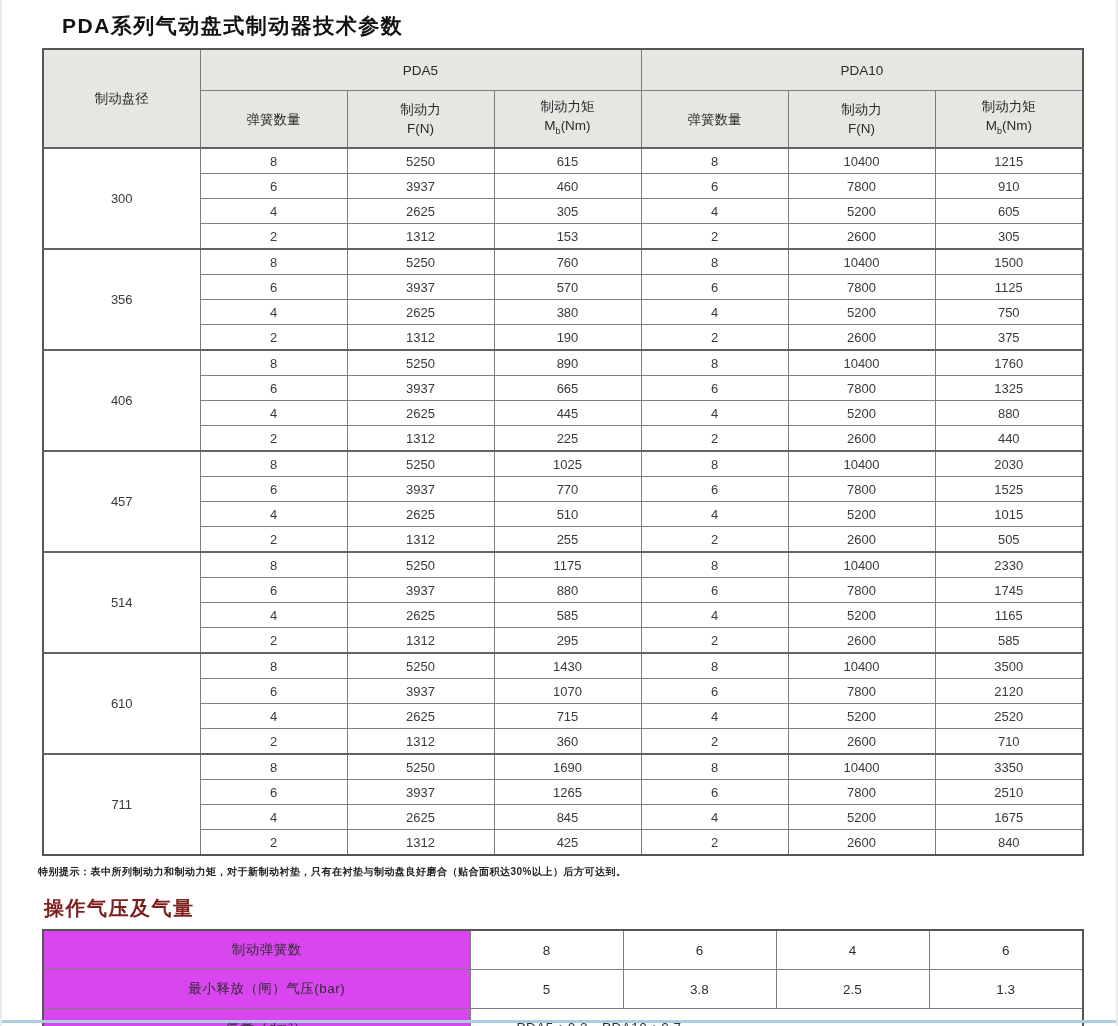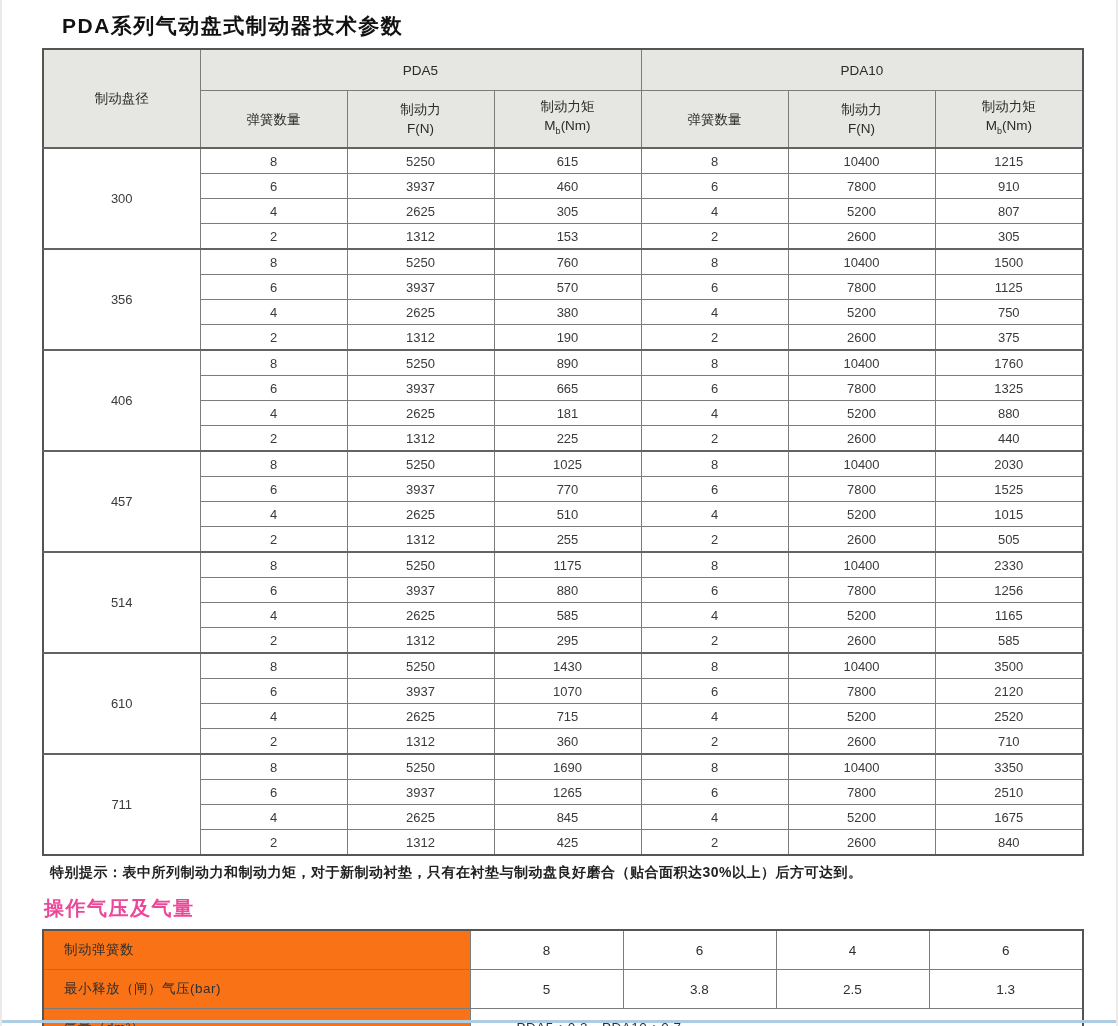--- a/index.html
+++ b/index.html
@@ -23,21 +23,21 @@
     font-weight:bold;
     letter-spacing:1.5px;
     color:#111;
     line-height:25px;
   }
   .section-title-2 {
     margin:15px 4px 9px 42px;
     font-size:20px;
     font-weight:bold;
     letter-spacing:1.5px;
-    color:#ec4899;
+    color:#7f1d1d;
     line-height:24px;
   }
   table {
     border-collapse:collapse;
     margin-left:40px;
     width:1040px;
     table-layout:fixed;
   }
   .main-table { border:2px solid #555; }
   .main-table th, .main-table td {
@@ -58,39 +58,39 @@
   .main-table tbody td {
     height:24px;
     font-size:13px;
     color:#3a3a3a;
     background:#fff;
   }
   .main-table tbody tr.block-first td { border-top:2px solid #636363; }
   .main-table td.diameter-cell { font-size:13px; color:#3a3a3a; }
   sub.torque-sub { font-size:9px; }
   .note {
-    margin:7px 0 0 48px;
-    font-size:14px;
+    margin:7px 0 0 36px;
+    font-size:10px;
     font-weight:bold;
     color:#222;
     line-height:18px;
     letter-spacing:0.5px;
   }
   .pressure-table { border:2px solid #555; margin-top:4px; }
   .pressure-table td {
     border:1px solid #7c7c7c;
     height:38px;
     font-size:13.5px;
     color:#2f2f2f;
     text-align:center;
     padding:0;
   }
   .pressure-table td.p-label {
-    background:#f97316;
-    text-align:left;
+    background:#d946ef;
+    text-align:center;
     padding-left:20px;
     letter-spacing:0.5px;
   }
   .pressure-table td.p-span {
     text-align:left;
     padding-left:46px;
     letter-spacing:0.5px;
   }
   .footer-line {
     position:absolute;
@@ -160,21 +160,21 @@
           <td>6</td>
           <td>7800</td>
           <td>910</td>
         </tr>
         <tr>
           <td>4</td>
           <td>2625</td>
           <td>305</td>
           <td>4</td>
           <td>5200</td>
-          <td>807</td>
+          <td>605</td>
         </tr>
         <tr>
           <td>2</td>
           <td>1312</td>
           <td>153</td>
           <td>2</td>
           <td>2600</td>
           <td>305</td>
         </tr>
         <tr class="block-first">
@@ -223,21 +223,21 @@
           <td>6</td>
           <td>3937</td>
           <td>665</td>
           <td>6</td>
           <td>7800</td>
           <td>1325</td>
         </tr>
         <tr>
           <td>4</td>
           <td>2625</td>
-          <td>181</td>
+          <td>445</td>
           <td>4</td>
           <td>5200</td>
           <td>880</td>
         </tr>
         <tr>
           <td>2</td>
           <td>1312</td>
           <td>225</td>
           <td>2</td>
           <td>2600</td>
@@ -284,21 +284,21 @@
           <td>8</td>
           <td>10400</td>
           <td>2330</td>
         </tr>
         <tr>
           <td>6</td>
           <td>3937</td>
           <td>880</td>
           <td>6</td>
           <td>7800</td>
-          <td>1256</td>
+          <td>1745</td>
         </tr>
         <tr>
           <td>4</td>
           <td>2625</td>
           <td>585</td>
           <td>4</td>
           <td>5200</td>
           <td>1165</td>
         </tr>
         <tr>

